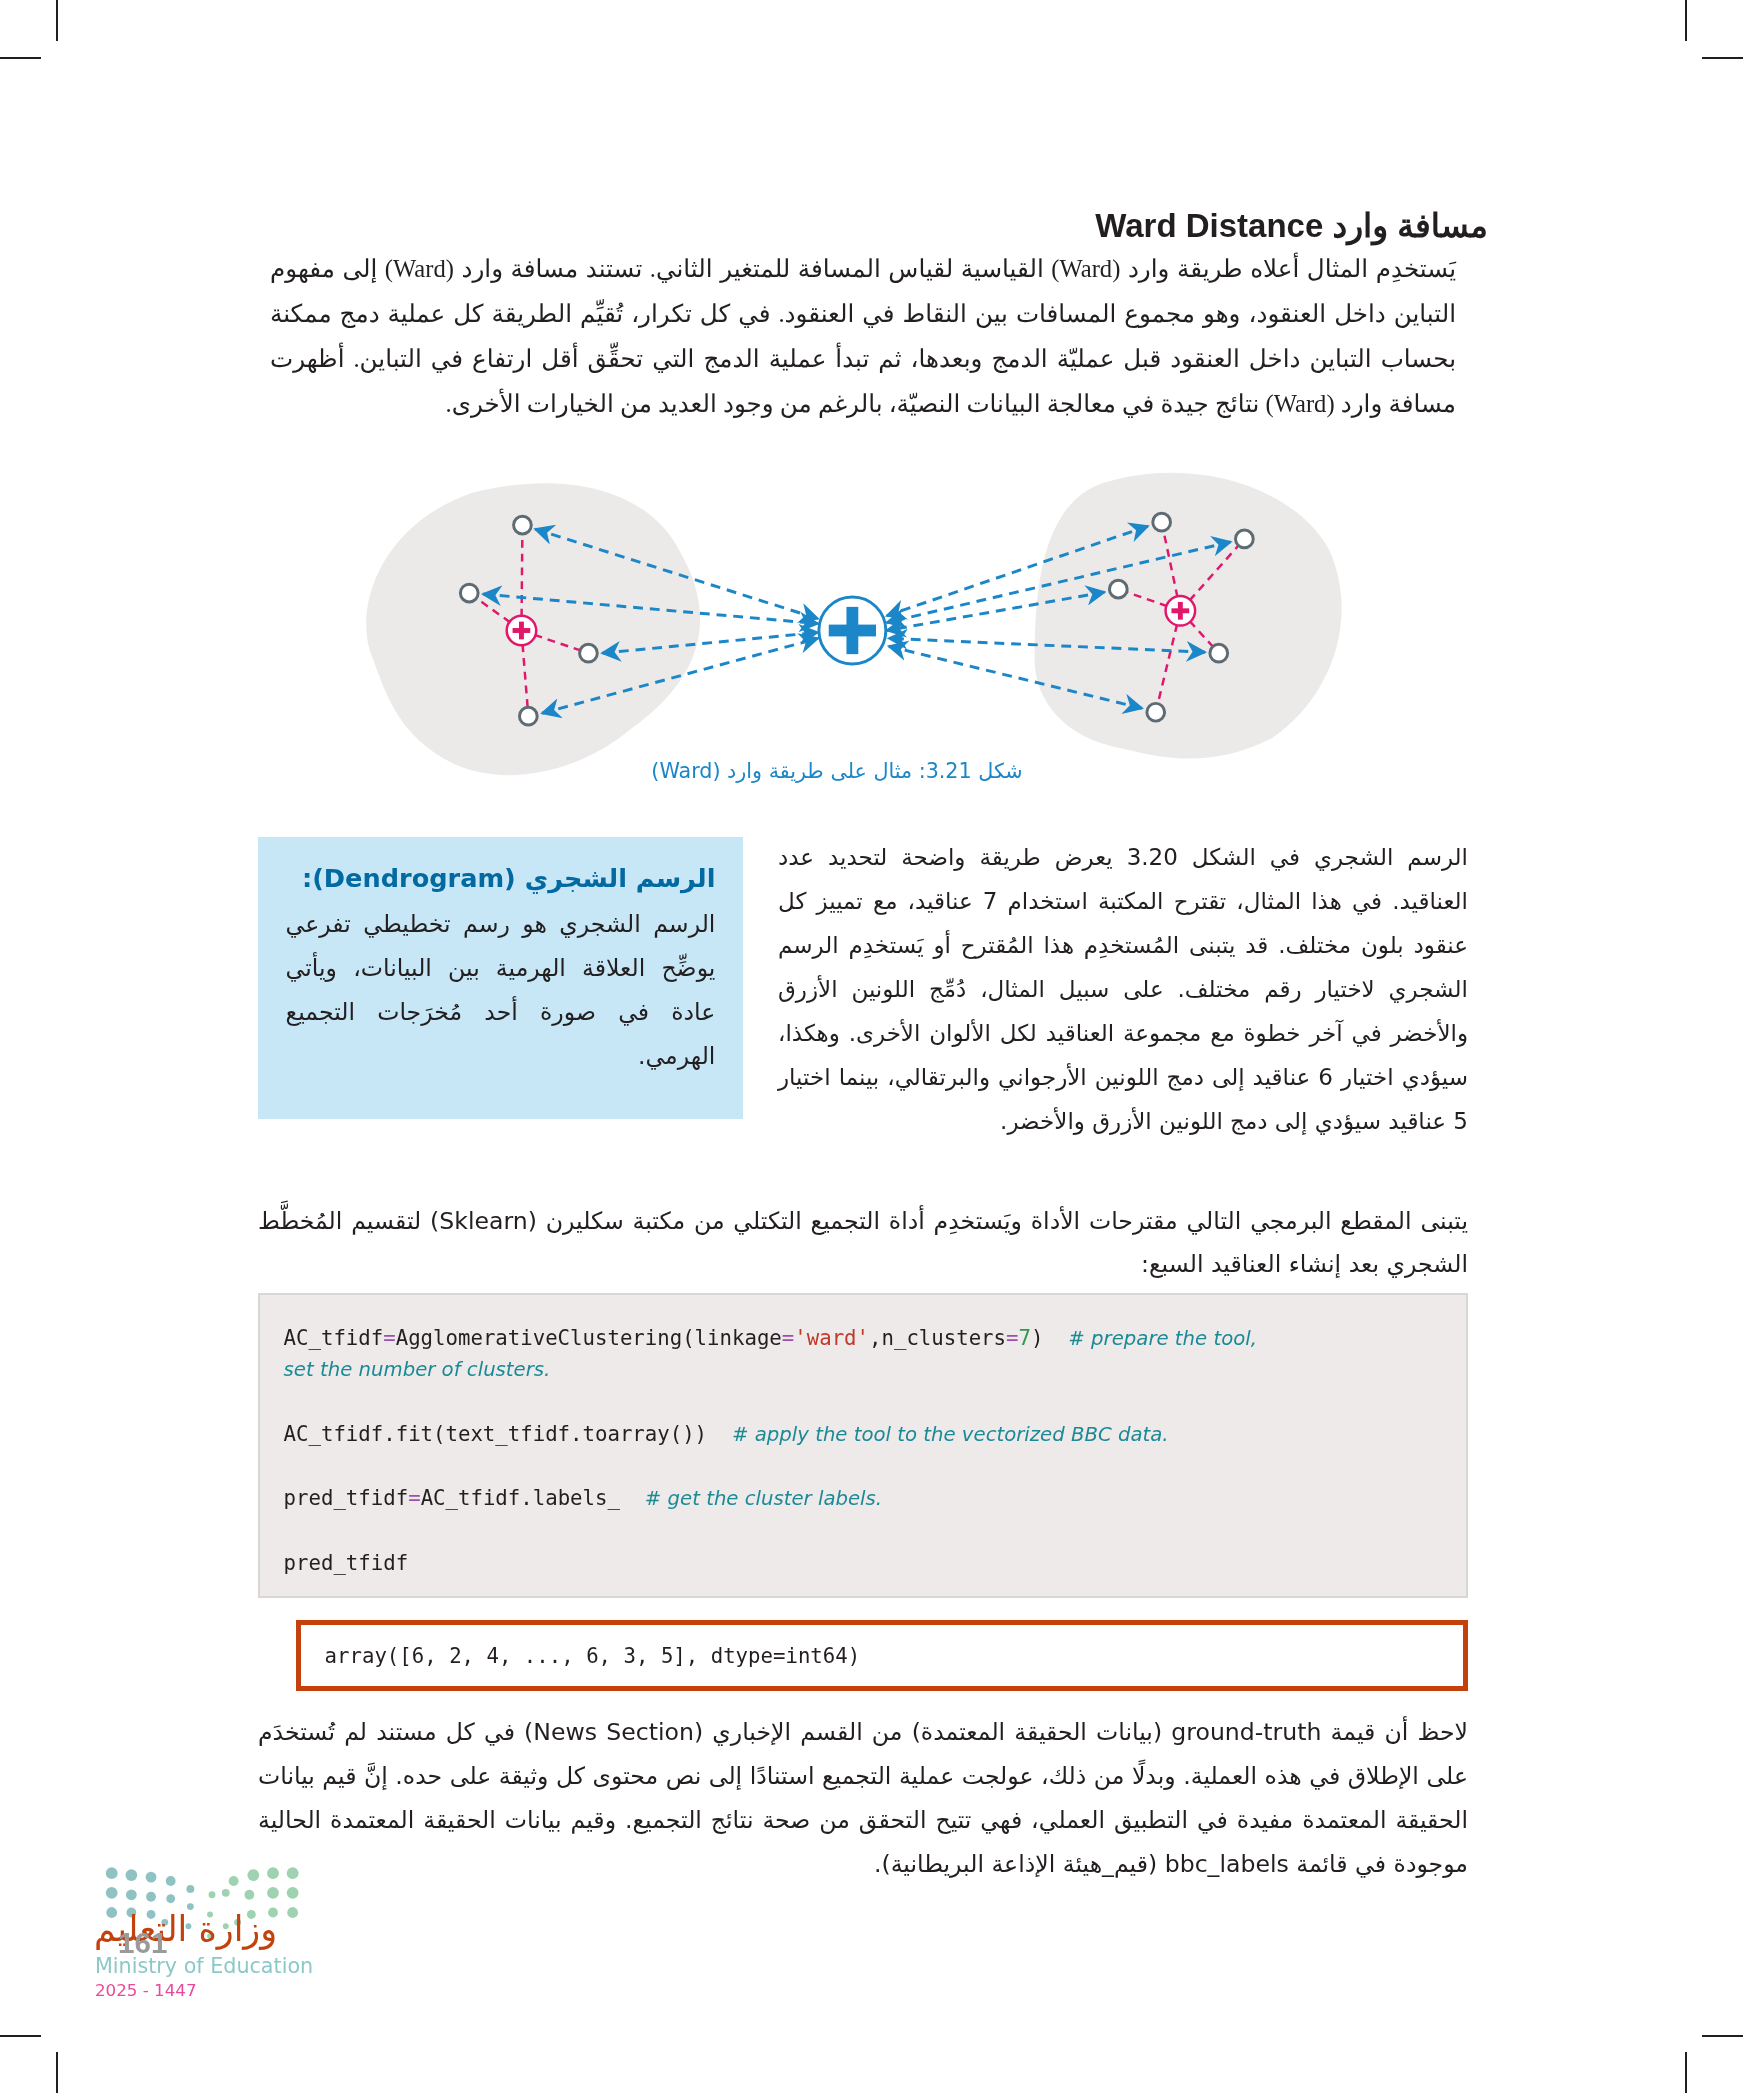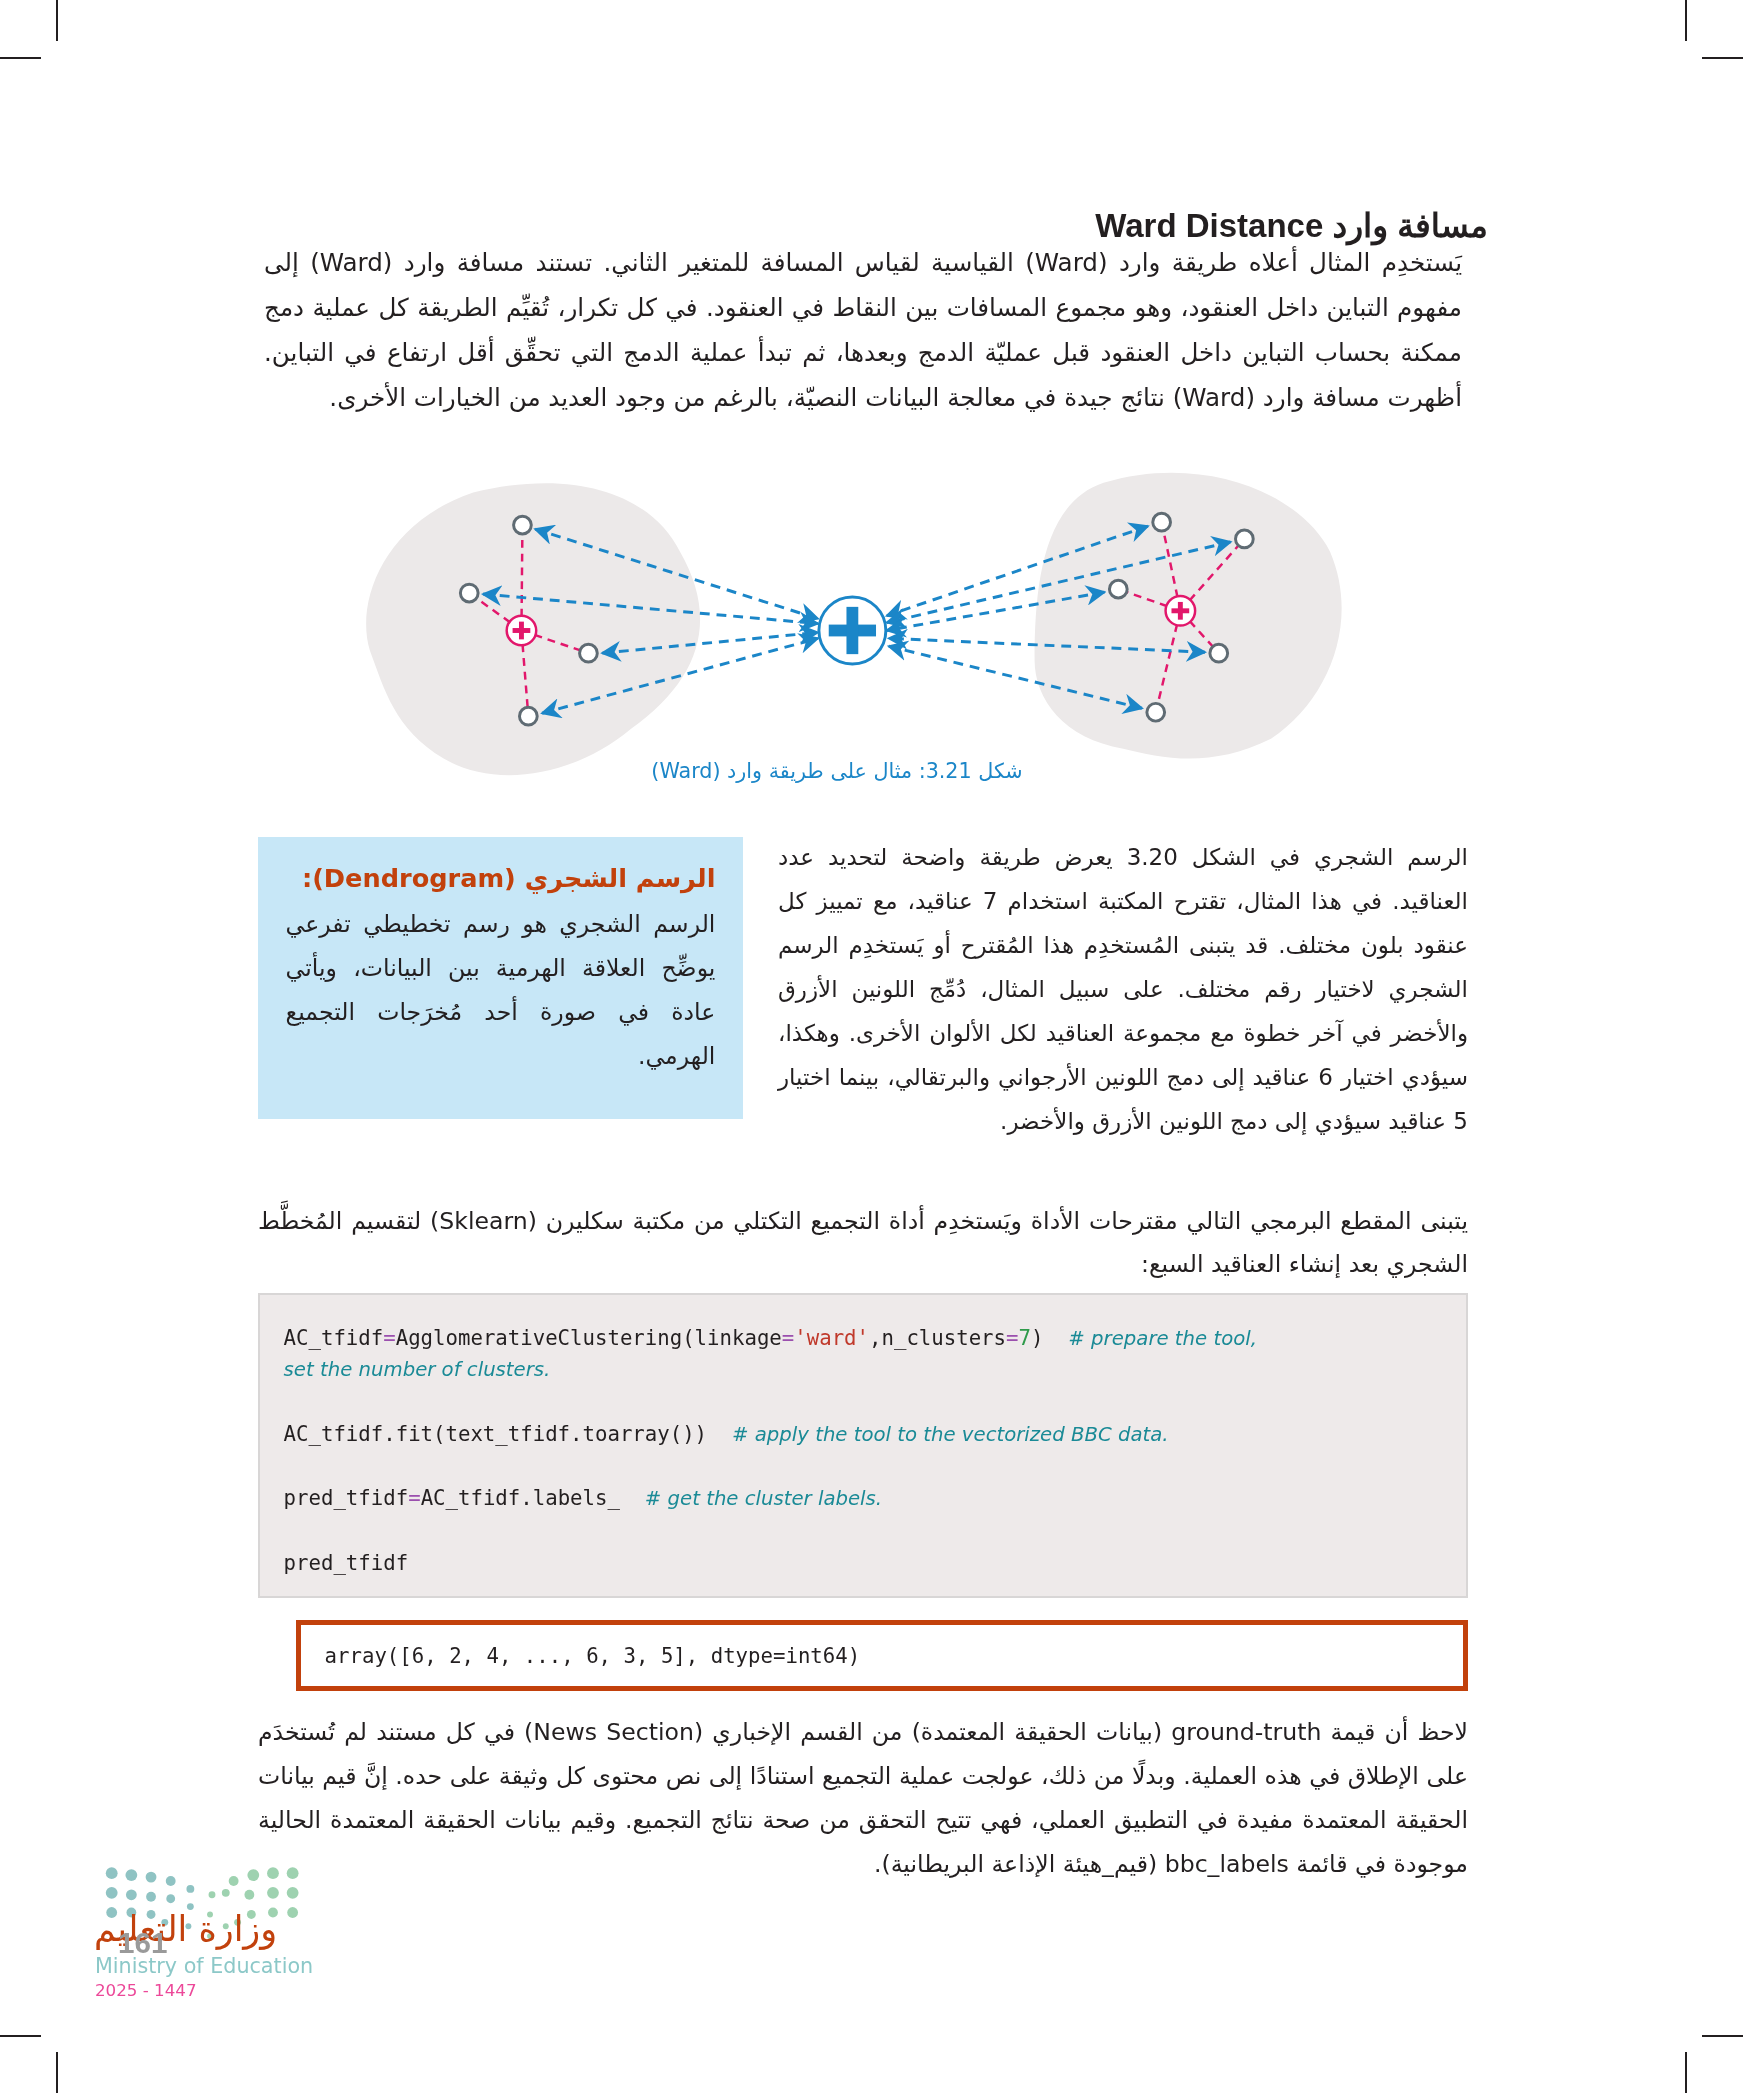--- a/index.html
+++ b/index.html
@@ -6,30 +6,30 @@
   body { width: 1744px; height: 2093px; position: relative; overflow: hidden;
          font-family: "DejaVu Sans", sans-serif; color: #231f20; }
   .crop { position: absolute; background: #231f20; }
   .rtl { direction: rtl; text-align: justify; text-align-last: right; }
 
   #heading { position: absolute; left: 985px; right: 256px; top: 179px;
              font-family: "Liberation Sans", sans-serif; font-weight: bold; font-size: 33px;
              direction: rtl; text-align: right; color: #231f20; white-space: nowrap; }
   #intro { position: absolute; left: 258px; width: 1210px; top: 234px;
            font-size: 24.6px; line-height: 45px; font-family: "DejaVu Sans", sans-serif; }
-  #intro p { margin: 6px; }
+  #intro p { margin: 12px; font-family: Liberation Serif, serif; }
 
   #figure { position: absolute; left: 355px; top: 463px; width: 1044px; height: 335px; }
   #figure svg { position: absolute; left: 0; top: 0; }
   #caption { position: absolute; left: 630px; width: 414px; top: 759px; text-align: center;
              direction: rtl; color: #1b86c8; font-size: 20.7px; font-family: "DejaVu Sans", sans-serif; }
 
   #sidebox { position: absolute; left: 258px; top: 837px; width: 485px; height: 282px;
              background: #c7e7f7; box-sizing: border-box; padding: 25.6px 27.6px 0 27.6px; }
-  #sidebox-title { direction: rtl; text-align: right; color: #c2410c; font-weight: bold;
+  #sidebox-title { direction: rtl; text-align: right; color: #0369a1; font-weight: bold;
                    font-size: 25.6px; margin-bottom: 9.9px; }
   #sidebox-body { direction: rtl; text-align: justify; text-align-last: right;
                   font-size: 23.6px; line-height: 44px; }
 
   #dendro-para { position: absolute; left: 778px; width: 690px; top: 835px;
                  font-size: 23px; line-height: 44px; margin: 0; }
   #sklearn-para { position: absolute; left: 258px; width: 1210px; top: 1200px;
                   font-size: 23.6px; line-height: 43px; margin: 0; }
 
   #codebox { position: absolute; left: 258px; top: 1293px; width: 1210px; height: 305px;

